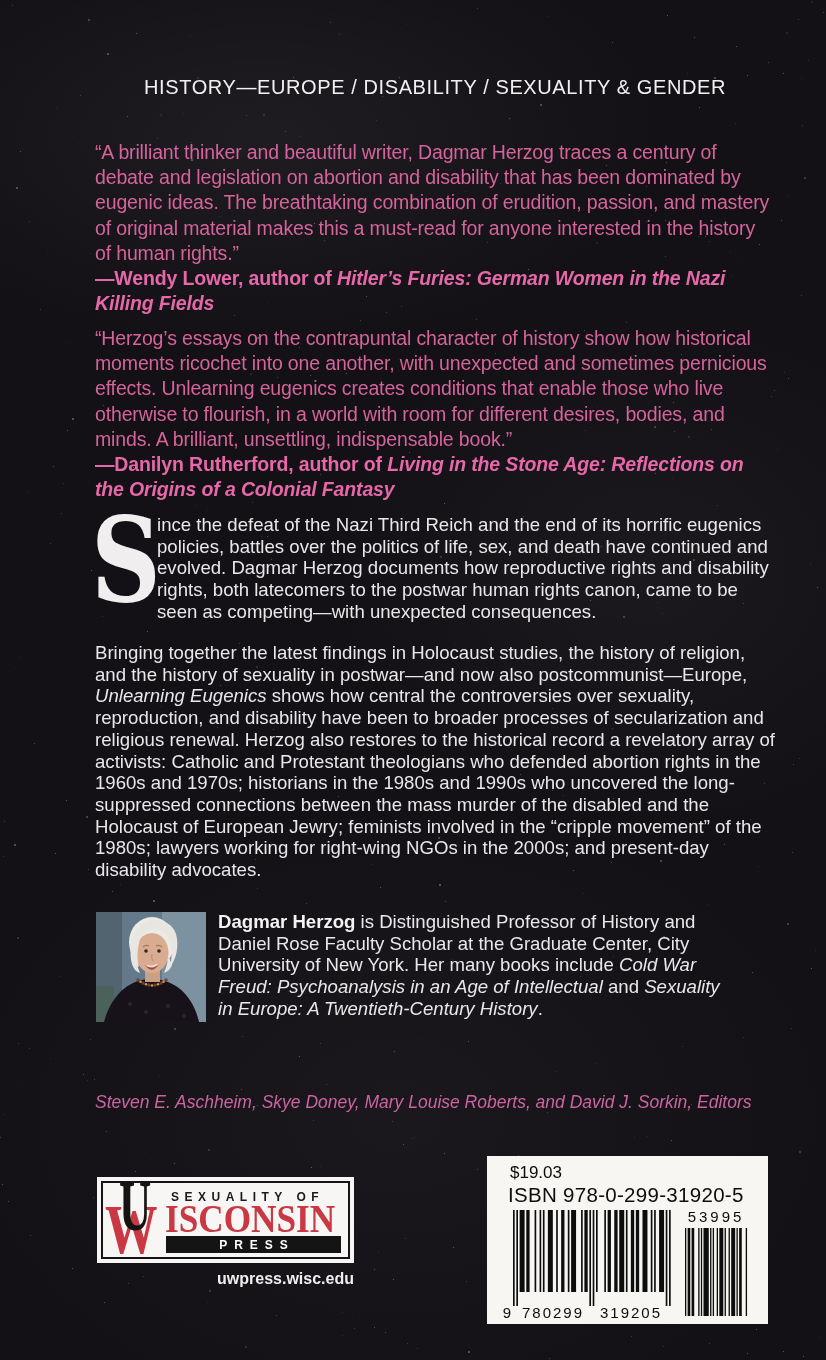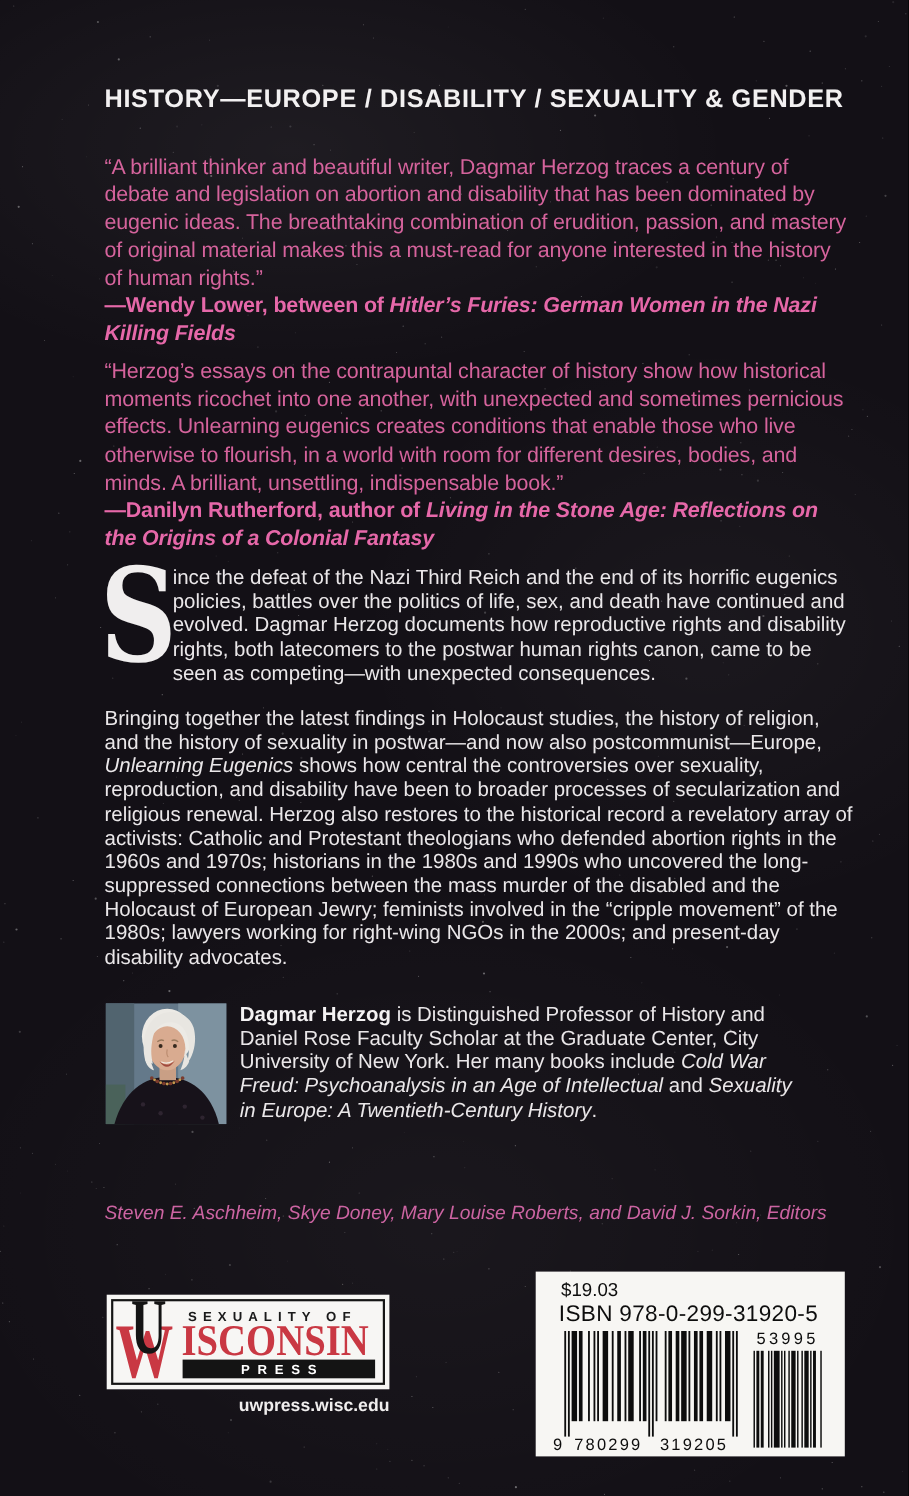--- a/index.html
+++ b/index.html
@@ -11,22 +11,22 @@
       radial-gradient(ellipse 520px 420px at 78% 42%, rgba(255,255,255,0.035), transparent 62%),
       radial-gradient(ellipse 720px 520px at 48% 82%, rgba(255,255,255,0.03), transparent 62%),
       #131016;
     color:#edeaec;
   }
   .speckles{position:absolute;inset:0;z-index:1;pointer-events:none;}
   .speckles i{position:absolute;display:block;background:#fff;border-radius:50%;}
   .layer{position:absolute;z-index:2;}
 
   
-  .category{left:95px;top:76px;width:680px;font-size:23px;font-weight:bold;
-    letter-spacing:.6px;color:#f2f0f1;}
+  .category{left:95px;top:76px;width:680px;font-size:20px;font-weight:normal;
+    letter-spacing:.6px;color:#f2f0f1;text-align:center;}
 
   
   .quote{left:95px;width:680px;font-size:19.5px;line-height:25.2px;
     letter-spacing:-0.15px;color:#d5639c;}
   .quote .attr{font-weight:bold;color:#e668a9;}
   .quote .attr .btitle{font-style:italic;}
 
   
   .para{left:95px;width:680px;font-size:18.6px;line-height:21.7px;color:#eae7e9;}
   .dropcap{float:left;width:54px;height:88px;margin:3px 12px 0 -4px;
@@ -504,21 +504,21 @@
       <i style="left: 687px; top: 72.5px; width: 1px; height: 1px; opacity: 0.14;"></i>
       <i style="left: 597px; top: 1173.8px; width: 1px; height: 1px; opacity: 0.09;"></i>
       <i style="left: 422.1px; top: 1060.7px; width: 1px; height: 1px; opacity: 0.1;"></i>
       <i style="left: 580.2px; top: 975.5px; width: 1px; height: 1px; opacity: 0.24;"></i>
     </div>
 
   <div class="layer category">HISTORY—EUROPE / DISABILITY / SEXUALITY &amp; GENDER</div>
 
   <div class="layer quote" style="top:140px;">
     <span>“A brilliant thinker and beautiful writer, Dagmar Herzog traces a century of debate and legislation on abortion and disability that has been dominated by eugenic ideas. The breathtaking combination of erudition, passion, and mastery of original material makes this a must-read for anyone interested in the history of human rights.”</span><br>
-    <span class="attr"><span>—Wendy Lower, between of </span><span class="btitle">Hitler’s Furies: German Women in the Nazi Killing Fields</span></span>
+    <span class="attr"><span>—Wendy Lower, author of </span><span class="btitle">Hitler’s Furies: German Women in the Nazi Killing Fields</span></span>
   </div>
 
   <div class="layer quote" style="top:326px;">
     <span>“Herzog’s essays on the contrapuntal character of history show how historical moments ricochet into one another, with unexpected and sometimes pernicious effects. Unlearning eugenics creates conditions that enable those who live otherwise to flourish, in a world with room for different desires, bodies, and minds. A brilliant, unsettling, indispensable book.”</span><br>
     <span class="attr"><span>—Danilyn Rutherford, author of </span><span class="btitle">Living in the Stone Age: Reflections on the Origins of a Colonial Fantasy</span></span>
   </div>
 
   <div class="layer para" style="top:514px;">
     <span class="dropcap">S</span><span>ince the defeat of the Nazi Third Reich and the end of its horrific eugenics policies, battles over the politics of life, sex, and death have continued and evolved. Dagmar Herzog documents how reproductive rights and disability rights, both latecomers to the postwar human rights canon, came to be seen as competing—with unexpected consequences.</span>
   </div>

